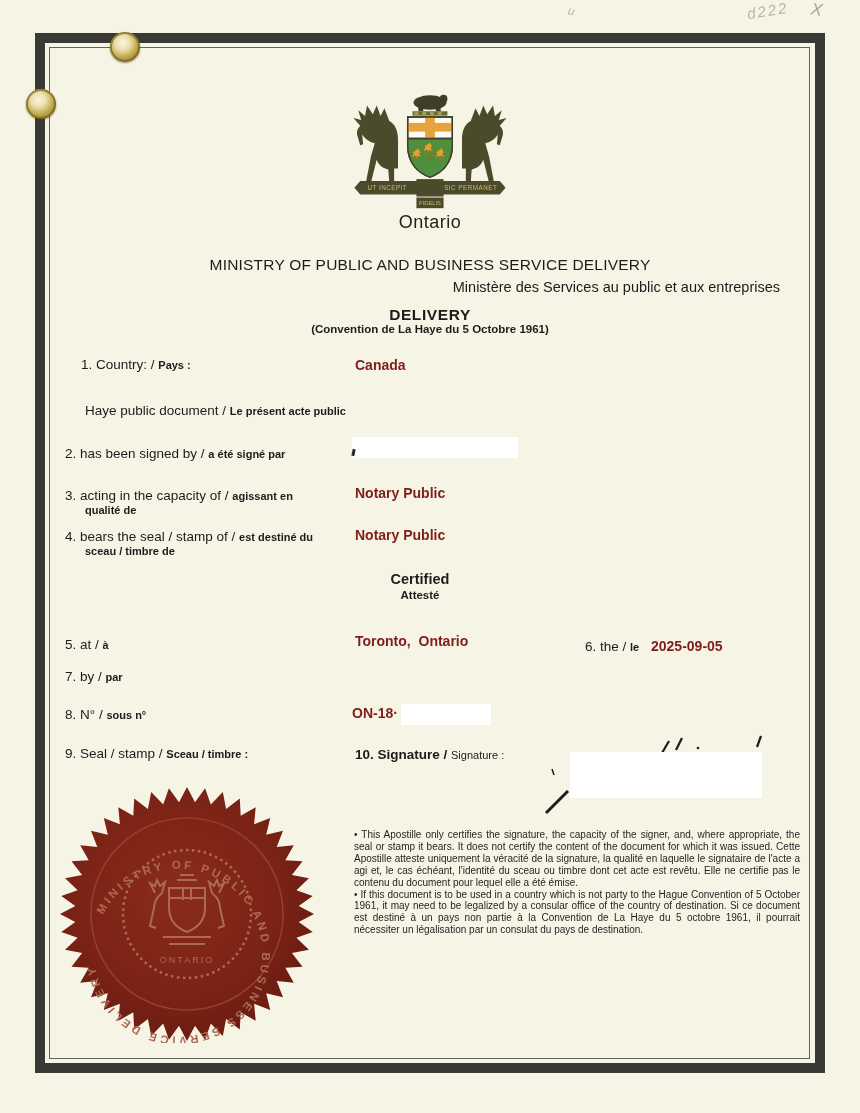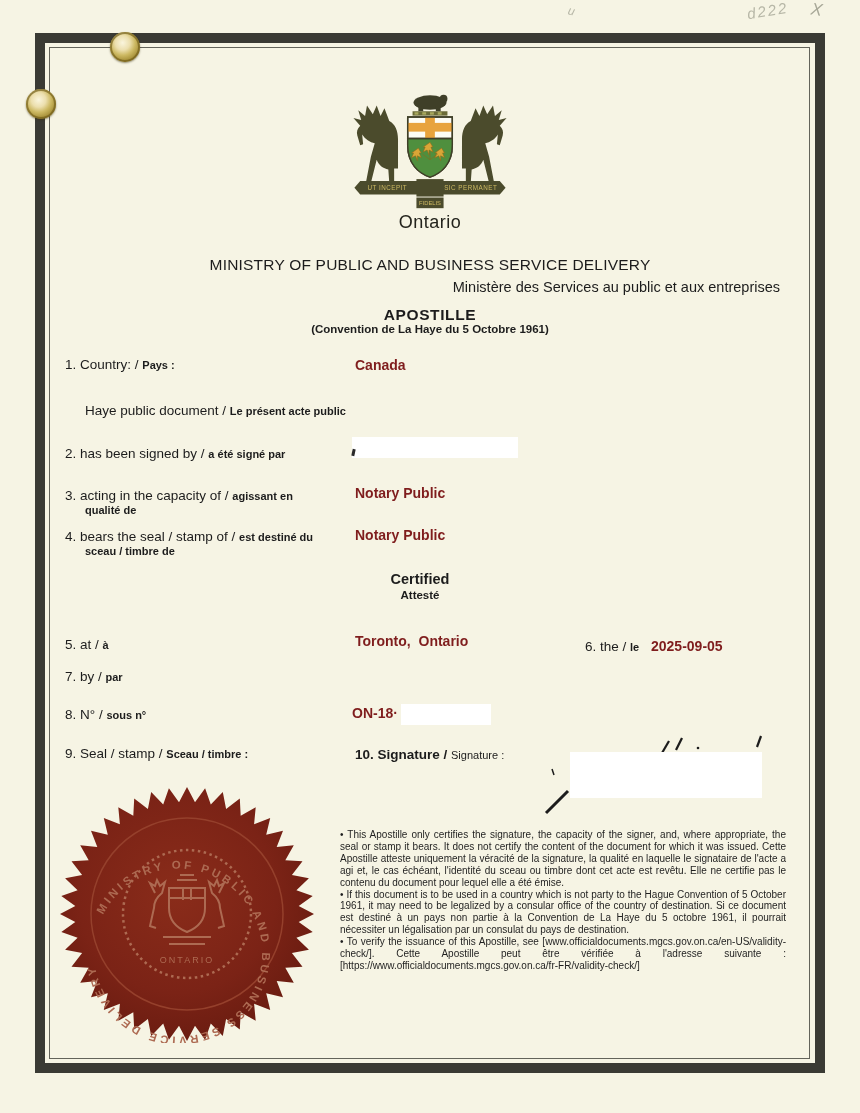--- a/index.html
+++ b/index.html
@@ -43,21 +43,21 @@
   .val{position:absolute;font-size:14px;font-weight:bold;white-space:pre;color:#7f1d1d;}
   .redact{position:absolute;background:#ffffff;}
   .tick{position:absolute;width:3px;height:7px;background:#2a2a2a;transform:rotate(12deg);}
 
   .certified{position:absolute;left:355px;top:571px;width:130px;text-align:center;
              font-size:14.5px;font-weight:bold;}
   .atteste{position:absolute;left:355px;top:589px;width:130px;text-align:center;
            font-size:11.5px;font-weight:bold;}
 
   
-  .footnotes{position:absolute;left:340px;top:829px;width:446px;font-size:10px;
+  .footnotes{position:absolute;left:354px;top:829px;width:446px;font-size:10px;
              line-height:11.9px;text-align:justify;color:#1f1f1f;}
   .footnotes p{margin:0 0 0 0;}
 
   
   .seal{position:absolute;left:59px;top:785px;width:256px;height:258px;}
   .sig-svg{position:absolute;left:535px;top:733px;width:290px;height:90px;}
 </style>
 </head>
 <body>
 
@@ -117,24 +117,24 @@
       <text x="56" y="105" font-size="6.5" fill="#cdb963" text-anchor="middle" letter-spacing=".5">UT INCEPIT</text>
       <text x="142" y="105" font-size="6.5" fill="#cdb963" text-anchor="middle" letter-spacing=".5">SIC PERMANET</text>
       <rect x="86" y="113" width="28" height="11" fill="#4b4b2c"></rect>
       <text x="100" y="121" font-size="6" fill="#cdb963" text-anchor="middle">FIDELIS</text>
     </g>
   </svg>
   <div class="ontario-wordmark">Ontario</div>
 
   <div class="h-center ministry-en">MINISTRY OF PUBLIC AND BUSINESS SERVICE DELIVERY</div>
   <div class="h-center ministry-fr">Ministère des Services au public et aux entreprises</div>
-  <div class="h-center apostille-title">APOSTILLE</div>
+  <div class="h-center apostille-title">DELIVERY</div>
   <div class="h-center apostille-sub">(Convention de La Haye du 5 Octobre 1961)</div>
 
-  <div class="lbl" style="left:65px;top:357px"><span>1. Country: / </span><span class="fr">Pays :</span></div>
+  <div class="lbl" style="left:81px;top:357px"><span>1. Country: / </span><span class="fr">Pays :</span></div>
   <div class="val" style="left:355px;top:357px">Canada</div>
 
   <div class="lbl" style="left:85px;top:403px"><span>Haye public document / </span><span class="fr">Le présent acte public</span></div>
 
   <div class="lbl" style="left:65px;top:446px"><span>2. has been signed by / </span><span class="fr">a été signé par</span></div>
   <div class="redact" style="left:352px;top:437px;width:166px;height:21px"></div>
   <div class="tick" style="left:352px;top:449px"></div>
 
   <div class="lbl" style="left:65px;top:488px"><span>3. acting in the capacity of / </span><span class="fr">agissant en</span></div>
   <div class="sub-fr" style="left:85px;top:504px">qualité de</div>
@@ -195,16 +195,15 @@
       <path d="M160,108 l5,-10 -5,3 -2,-6 -3,6 -5,-4 3,11 c5,4 8,9 8,15 l4,18 -6,2"></path>
       <path d="M118,95 h20 M121,90 h14"></path>
       <path d="M104,152 h48 M110,159 h36"></path>
     </g>
     <text x="128" y="178" font-size="9" fill="#ad6a52" text-anchor="middle" letter-spacing="2">ONTARIO</text>
   </svg>
 
   <div class="footnotes">
     <p>• This Apostille only certifies the signature, the capacity of the signer, and, where appropriate, the seal or stamp it bears. It does not certify the content of the document for which it was issued. Cette Apostille atteste uniquement la véracité de la signature, la qualité en laquelle le signataire de l'acte a agi et, le cas échéant, l'identité du sceau ou timbre dont cet acte est revêtu. Elle ne certifie pas le contenu du document pour lequel elle a été émise.</p>
     <p>• If this document is to be used in a country which is not party to the Hague Convention of 5 October 1961, it may need to be legalized by a consular office of the country of destination. Si ce document est destiné à un pays non partie à la Convention de La Haye du 5 octobre 1961, il pourrait nécessiter un légalisation par un consulat du pays de destination.</p>
-    <p>• To verify the issuance of this Apostille, see [www.officialdocuments.mgcs.gov.on.ca/en-US/validity-check/]. Cette Apostille peut être vérifiée à l'adresse suivante : [https://www.officialdocuments.mgcs.gov.on.ca/fr-FR/validity-check/]</p>
   </div>
 
 </div>
 
 </body></html>

